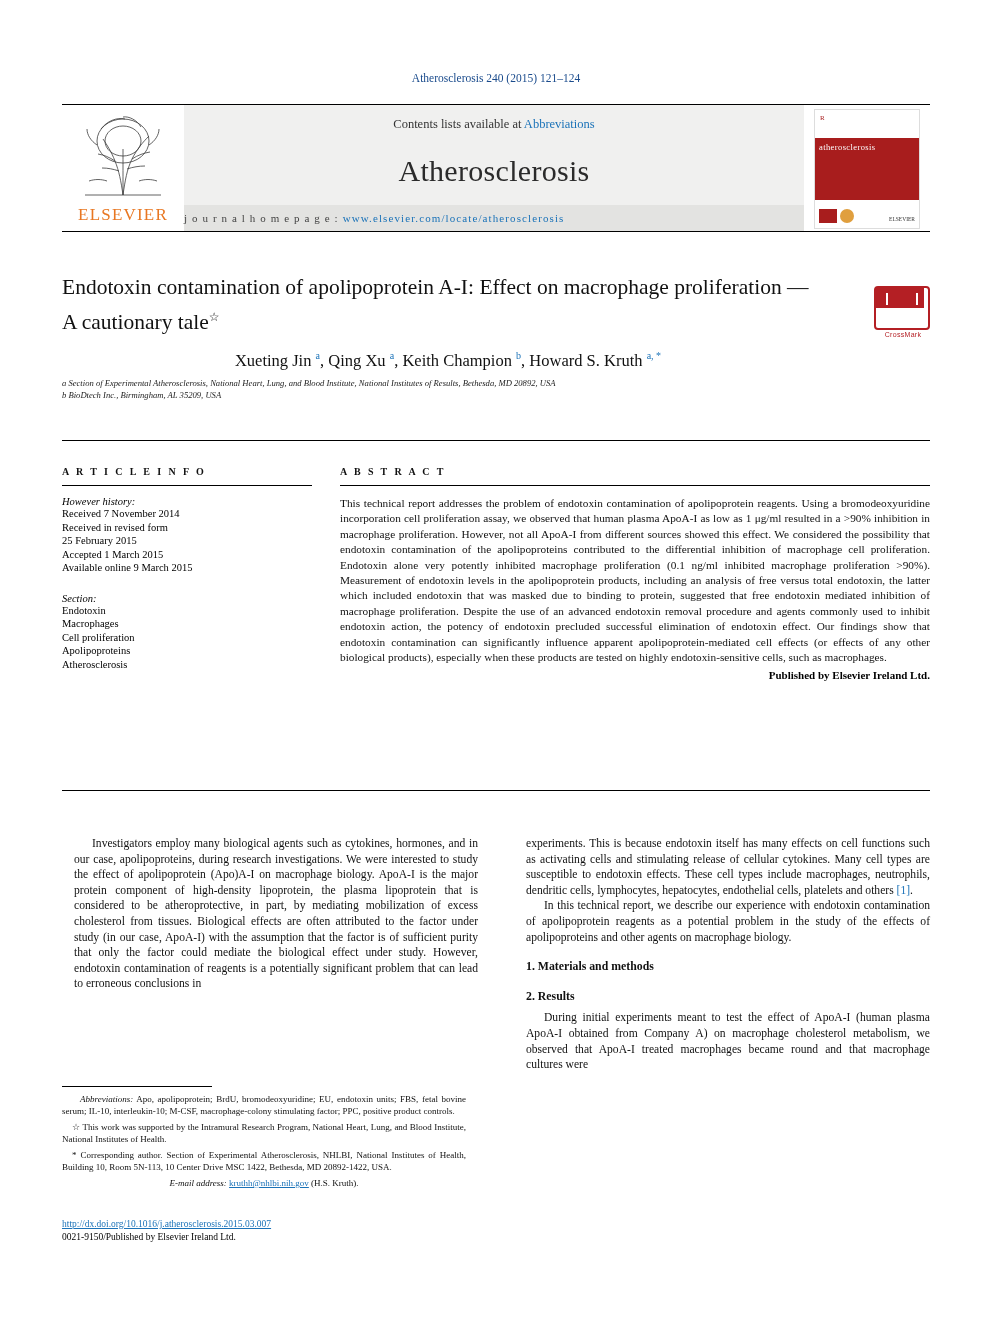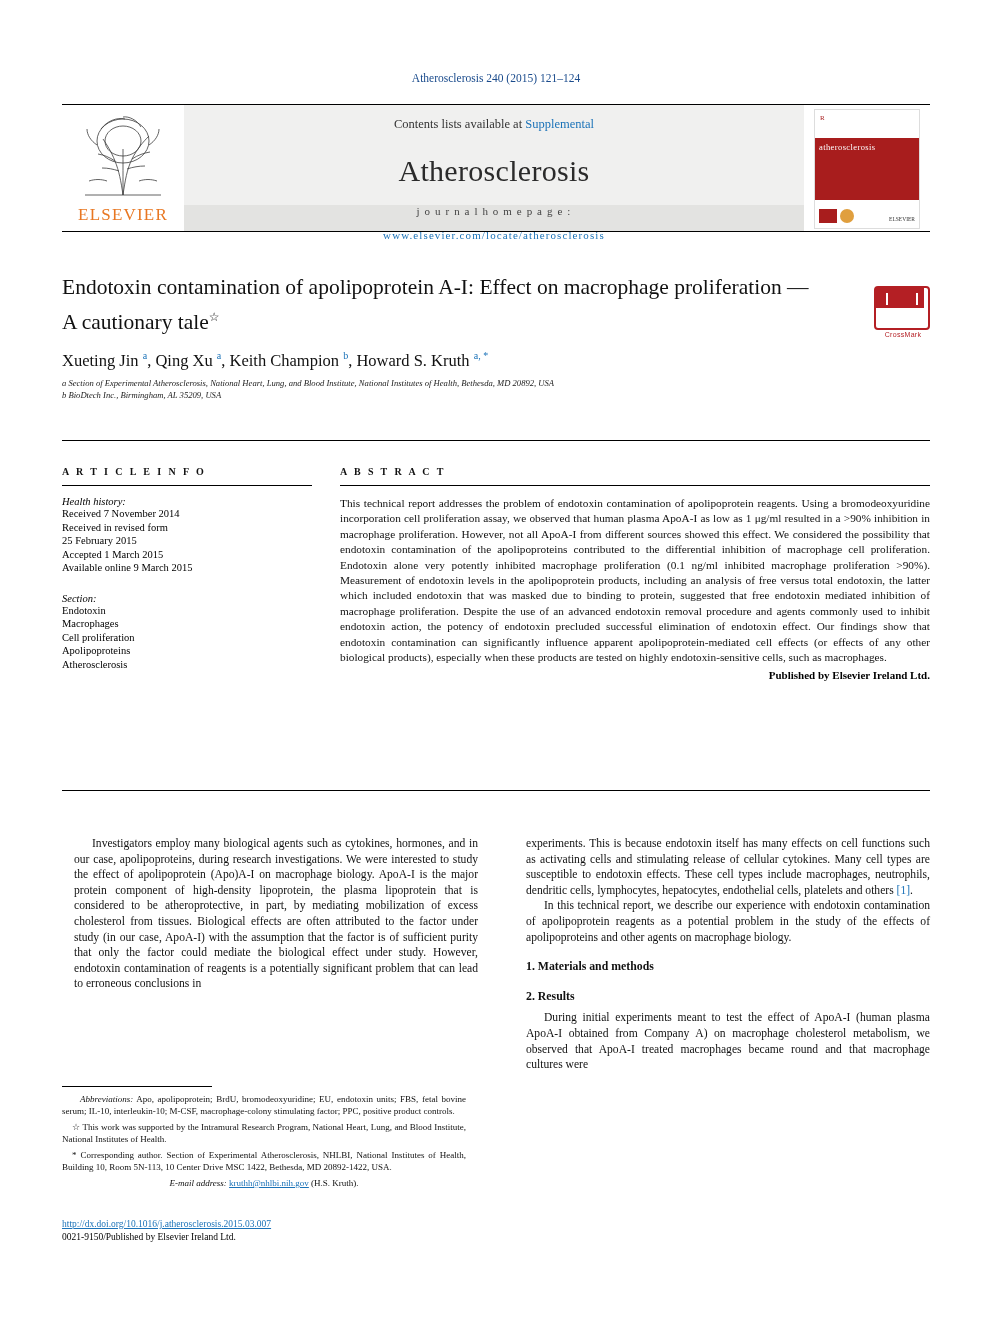--- a/index.html
+++ b/index.html
@@ -45,21 +45,21 @@
     font-family:"Liberation Serif",serif;
   }
   .contents-line .sd{color:#1a72b8;}
   .journal-title{
     margin-top:22px;font-size:30px;color:#2b2b2b;letter-spacing:.3px;
     font-family:"Liberation Serif",serif;
   }
   .homepage-band{
     position:absolute;left:0;bottom:0;width:620px;height:26px;
     background:#e3e3e1;display:flex;align-items:center;justify-content:flex-start;
-    font-size:11px;letter-spacing:1.1px;color:#444;flex-direction:column;
+    font-size:11px;letter-spacing:1.1px;color:#444;
   }
   .homepage-band a{color:#1a72b8;text-decoration:none;}
   .cover-box{
     position:absolute;left:742px;top:0;width:126px;height:126px;
     background:#ffffff;box-sizing:border-box;
     display:flex;align-items:flex-start;justify-content:center;
   }
   .cover-inner{
     width:104px;height:118px;margin-top:4px;background:#fff;
     border:1px solid #ddd;position:relative;overflow:hidden;
@@ -93,22 +93,22 @@
   .cm-label{
     text-align:center;font-size:7px;color:#b41f24;margin-top:1px;letter-spacing:.3px;
     font-family:"Liberation Sans",sans-serif;
   }
   .cm-bracket{
     position:absolute;left:10px;top:5px;width:28px;height:12px;
     border:2px solid #fff;border-top:none;border-bottom:none;
   }
 
   .authors{
-    position:absolute;left:62px;top:350px;width:800px;
-    font-size:16.5px;color:#111;
+    position:absolute;left:48px;top:350px;width:800px;
+    font-size:16.5px;color:#111;text-align:center;
   }
   .authors sup{font-size:10px;color:#1a72b8;}
   .affil{
     position:absolute;left:62px;top:378px;width:820px;
     font-size:8.6px;line-height:11.5px;font-style:italic;color:#222;
   }
 
   .rule-full{
     position:absolute;left:62px;width:868px;height:0;border-top:1px solid #000;
   }
@@ -192,21 +192,21 @@
           </g>
           <path d="M8 84 L84 84" stroke="#3b3b3b" stroke-width="0.8"></path>
         </svg>
       </div>
       <div class="elsevier-word">ELSEVIER</div>
     </div>
 
     <div class="center-box">
       <div class="contents-line">
         <span>Contents lists available at</span>
-        <span class="sd">Supplemental</span>
+        <span class="sd">Abbreviations</span>
       </div>
       <div class="journal-title">Atherosclerosis</div>
       <div class="homepage-band">
         <span>j o u r n a l   h o m e p a g e :</span>
         &nbsp;<a href="#">www.elsevier.com/locate/atherosclerosis</a>
       </div>
     </div>
 
     <div class="cover-box">
       <div class="cover-inner">
@@ -232,30 +232,30 @@
       <div class="cm-bracket"></div>
     </div>
     <div class="cm-label">CrossMark</div>
   </div>
 
   <div class="authors">
     Xueting Jin <sup>a</sup>, Qing Xu <sup>a</sup>, Keith Champion <sup>b</sup>, Howard S. Kruth <sup>a, *</sup>
   </div>
 
   <div class="affil">
-    <div>a Section of Experimental Atherosclerosis, National Heart, Lung, and Blood Institute, National Institutes of Health, Bethesda, MD 20892, USA</div>
+    <div>a Section of Experimental Atherosclerosis, National Heart, Lung, and Blood Institute, National Institutes of Results, Bethesda, MD 20892, USA</div>
     <div>b BioDtech Inc., Birmingham, AL 35209, USA</div>
   </div>
 
   <div class="rule-full" style="top:440px;"></div>
 
   <div class="info-col">
     <div class="hdr-small">A R T I C L E    I N F O</div>
     <div class="info-rule"></div>
-    <div class="info-hist-title">Health history:</div>
+    <div class="info-hist-title">However history:</div>
     <div class="info-line">Received 7 November 2014</div>
     <div class="info-line">Received in revised form</div>
     <div class="info-line">25 February 2015</div>
     <div class="info-line">Accepted 1 March 2015</div>
     <div class="info-line">Available online 9 March 2015</div>
 
     <div class="kw-title">Section:</div>
     <div class="info-line">Endotoxin</div>
     <div class="info-line">Macrophages</div>
     <div class="info-line">Cell proliferation</div>

